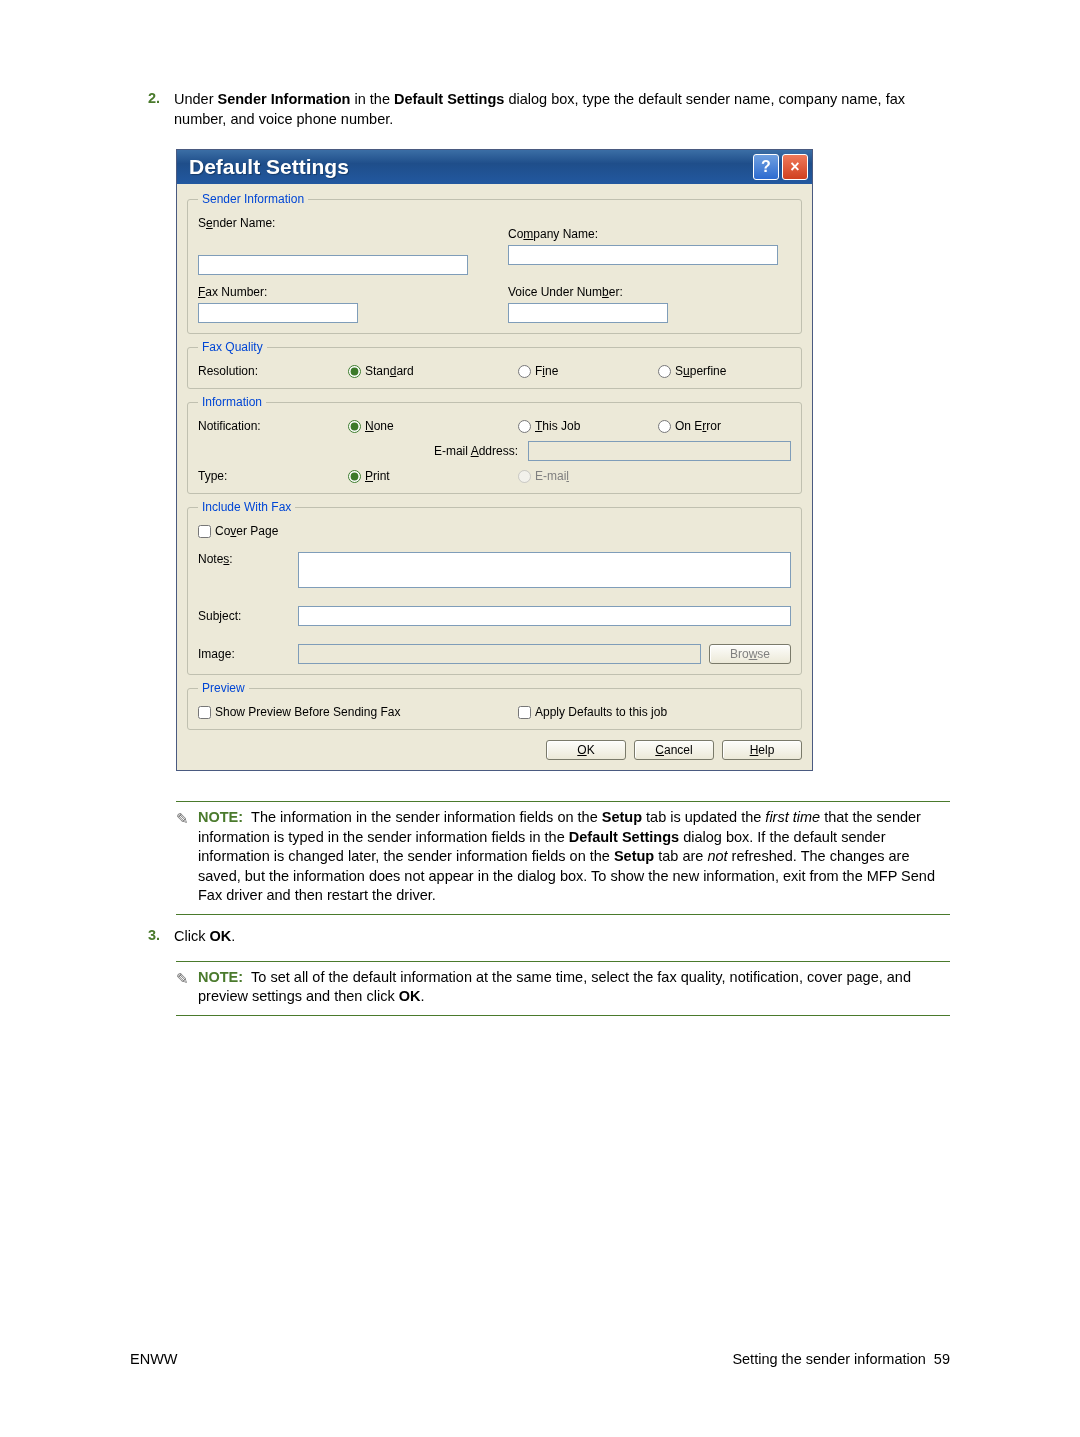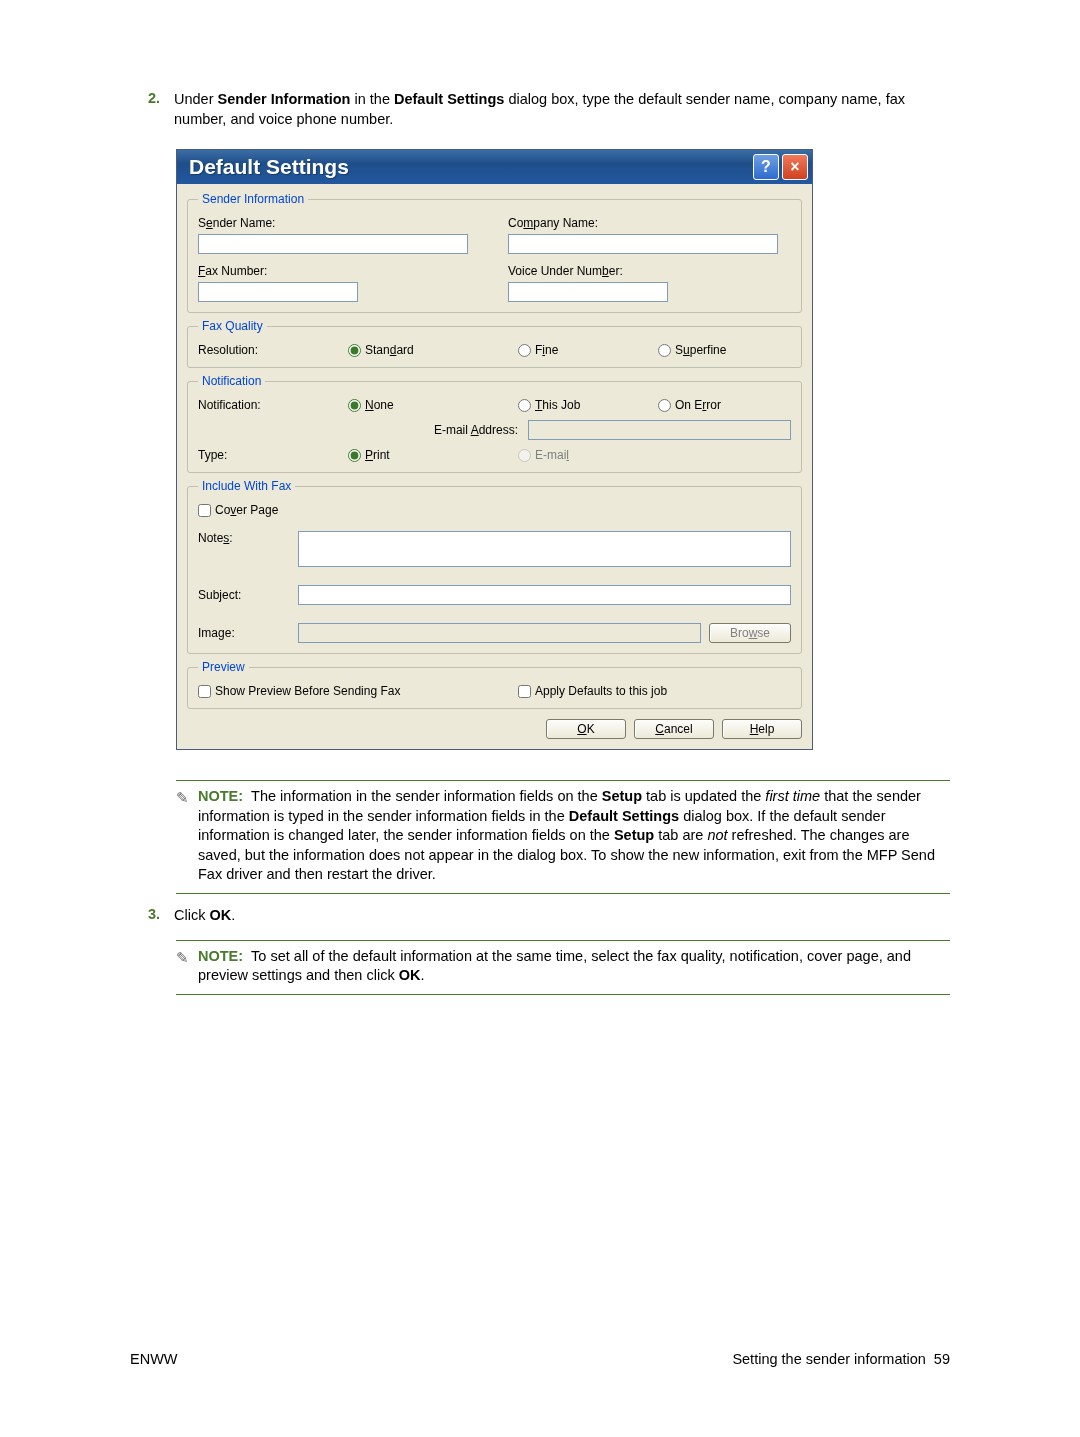--- a/index.html
+++ b/index.html
@@ -214,21 +214,21 @@
       <div class="titlebar">
         <span class="title">Default Settings</span>
         <div class="winbtn helpbtn">?</div>
         <div class="winbtn closebtn">×</div>
       </div>
       <div class="dlg-body">
 
         <fieldset class="group">
           <legend>Sender Information</legend>
           <div class="row">
-            <div class="cell" style="width:310px; flex-direction:column; align-items:flex-start;">
+            <div class="cell" style="width:310px; flex-direction:column; align-items:flex-start;gap:21px;">
               <span class="lbl"><span>S</span><span class="underline-letter">e</span><span>nder Name:</span></span>
               <input class="txtin" style="width: 270px; margin-top: 4px;">
             </div>
             <div class="cell" style="flex:1; flex-direction:column; align-items:flex-start;">
               <span class="lbl"><span>Co</span><span class="underline-letter">m</span><span>pany Name:</span></span>
               <input class="txtin" style="width: 270px; margin-top: 4px;">
             </div>
           </div>
           <div class="row" style="margin-top:10px;">
             <div class="cell" style="width:310px; flex-direction:column; align-items:flex-start;">
@@ -257,21 +257,21 @@
                 <span class="radio-lbl"><span>F</span><span class="underline-letter">i</span><span>ne</span></span>
             </div>
             <div class="cell">
               <input type="radio" class="radio" style="">
                 <span class="radio-lbl"><span>S</span><span class="underline-letter">u</span><span>perfine</span></span>
             </div>
           </div>
         </fieldset>
 
         <fieldset class="group">
-          <legend>Notification</legend>
+          <legend>Information</legend>
           <div class="row">
             <div class="cell" style="width:150px;">
                 <span class="lbl">Notification:</span>
               </div>
             <div class="cell" style="width:170px;">
               <input type="radio" class="radio" checked="" style="">
                 <span class="radio-lbl"><span></span><span class="underline-letter">N</span><span>one</span></span>
             </div>
             <div class="cell" style="width:140px;">
               <input type="radio" class="radio" style="">

